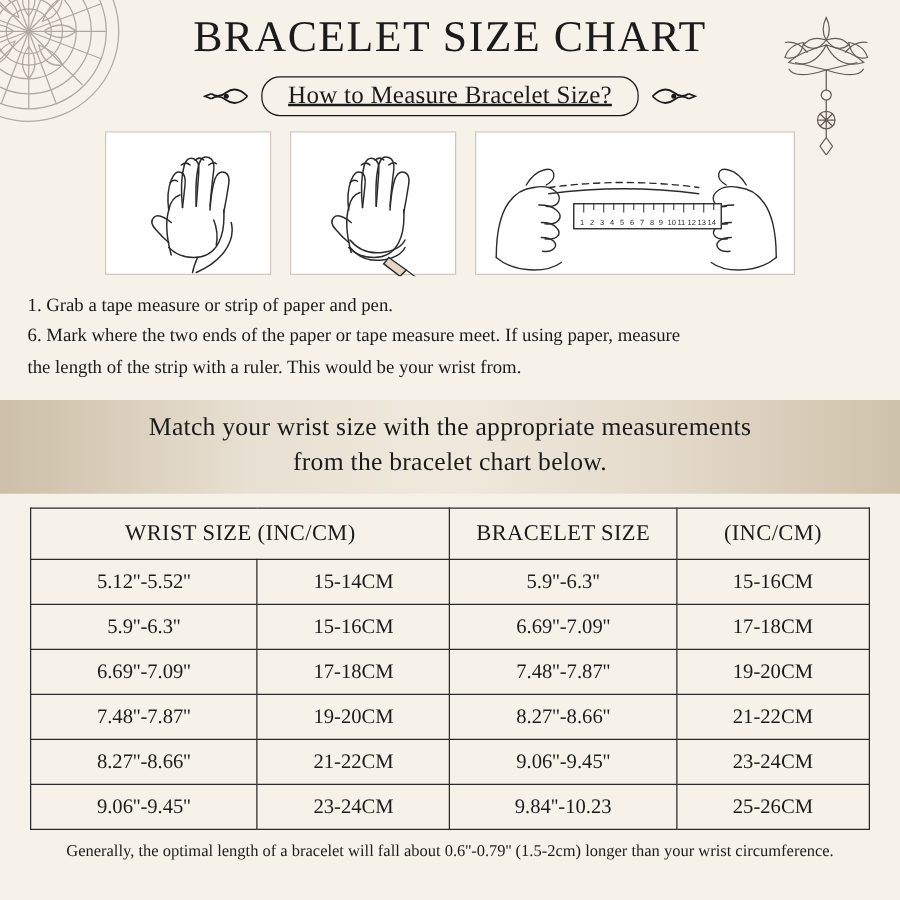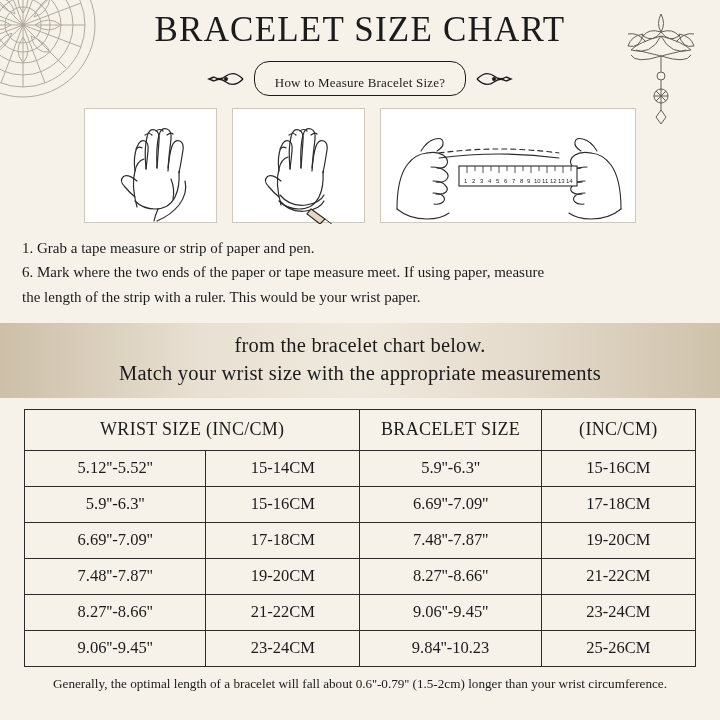--- a/index.html
+++ b/index.html
@@ -49,24 +49,25 @@
   .subtitle-row {
     display: flex;
     align-items: center;
     justify-content: center;
     gap: 9px;
     margin-top: 11px;
   }
   .pill {
     border: 1.6px solid #1b1b1b;
     border-radius: 15px;
-    padding: 13px 20px 4px;
-    font-size: 13px;
+    padding: 3px 20px 4px;
+    font-size: 20px;
     letter-spacing: .2px;
     font-family: "Liberation Serif", serif;
+    text-decoration: underline;
   }
   .flourish {
     width: 38px;
     height: 22px;
   }
 
   
   .panels {
     display: flex;
     justify-content: center;
@@ -322,26 +323,26 @@
             <text x="185" y="74">14</text>
         </g>
       </g>
     </svg>
   </div>
 </div>
 
 <div class="steps">
   <span class="step">1. Grab a tape measure or strip of paper and pen.</span>
   <span class="step">6. Mark where the two ends of the paper or tape measure meet. If using paper, measure</span>
-  <span class="indent">the length of the strip with a ruler. This would be your wrist paper.</span>
+  <span class="indent">the length of the strip with a ruler. This would be your wrist from.</span>
 </div>
 
 <div class="match-band">
+  <div class="line">Match your wrist size with the appropriate measurements</div>
   <div class="line">from the bracelet chart below.</div>
-  <div class="line">Match your wrist size with the appropriate measurements</div>
 </div>
 
 <table class="size-table">
   <colgroup>
     <col class="col-a">
       <col class="col-b">
       <col class="col-c">
       <col class="col-d">
   </colgroup>
   <thead>

